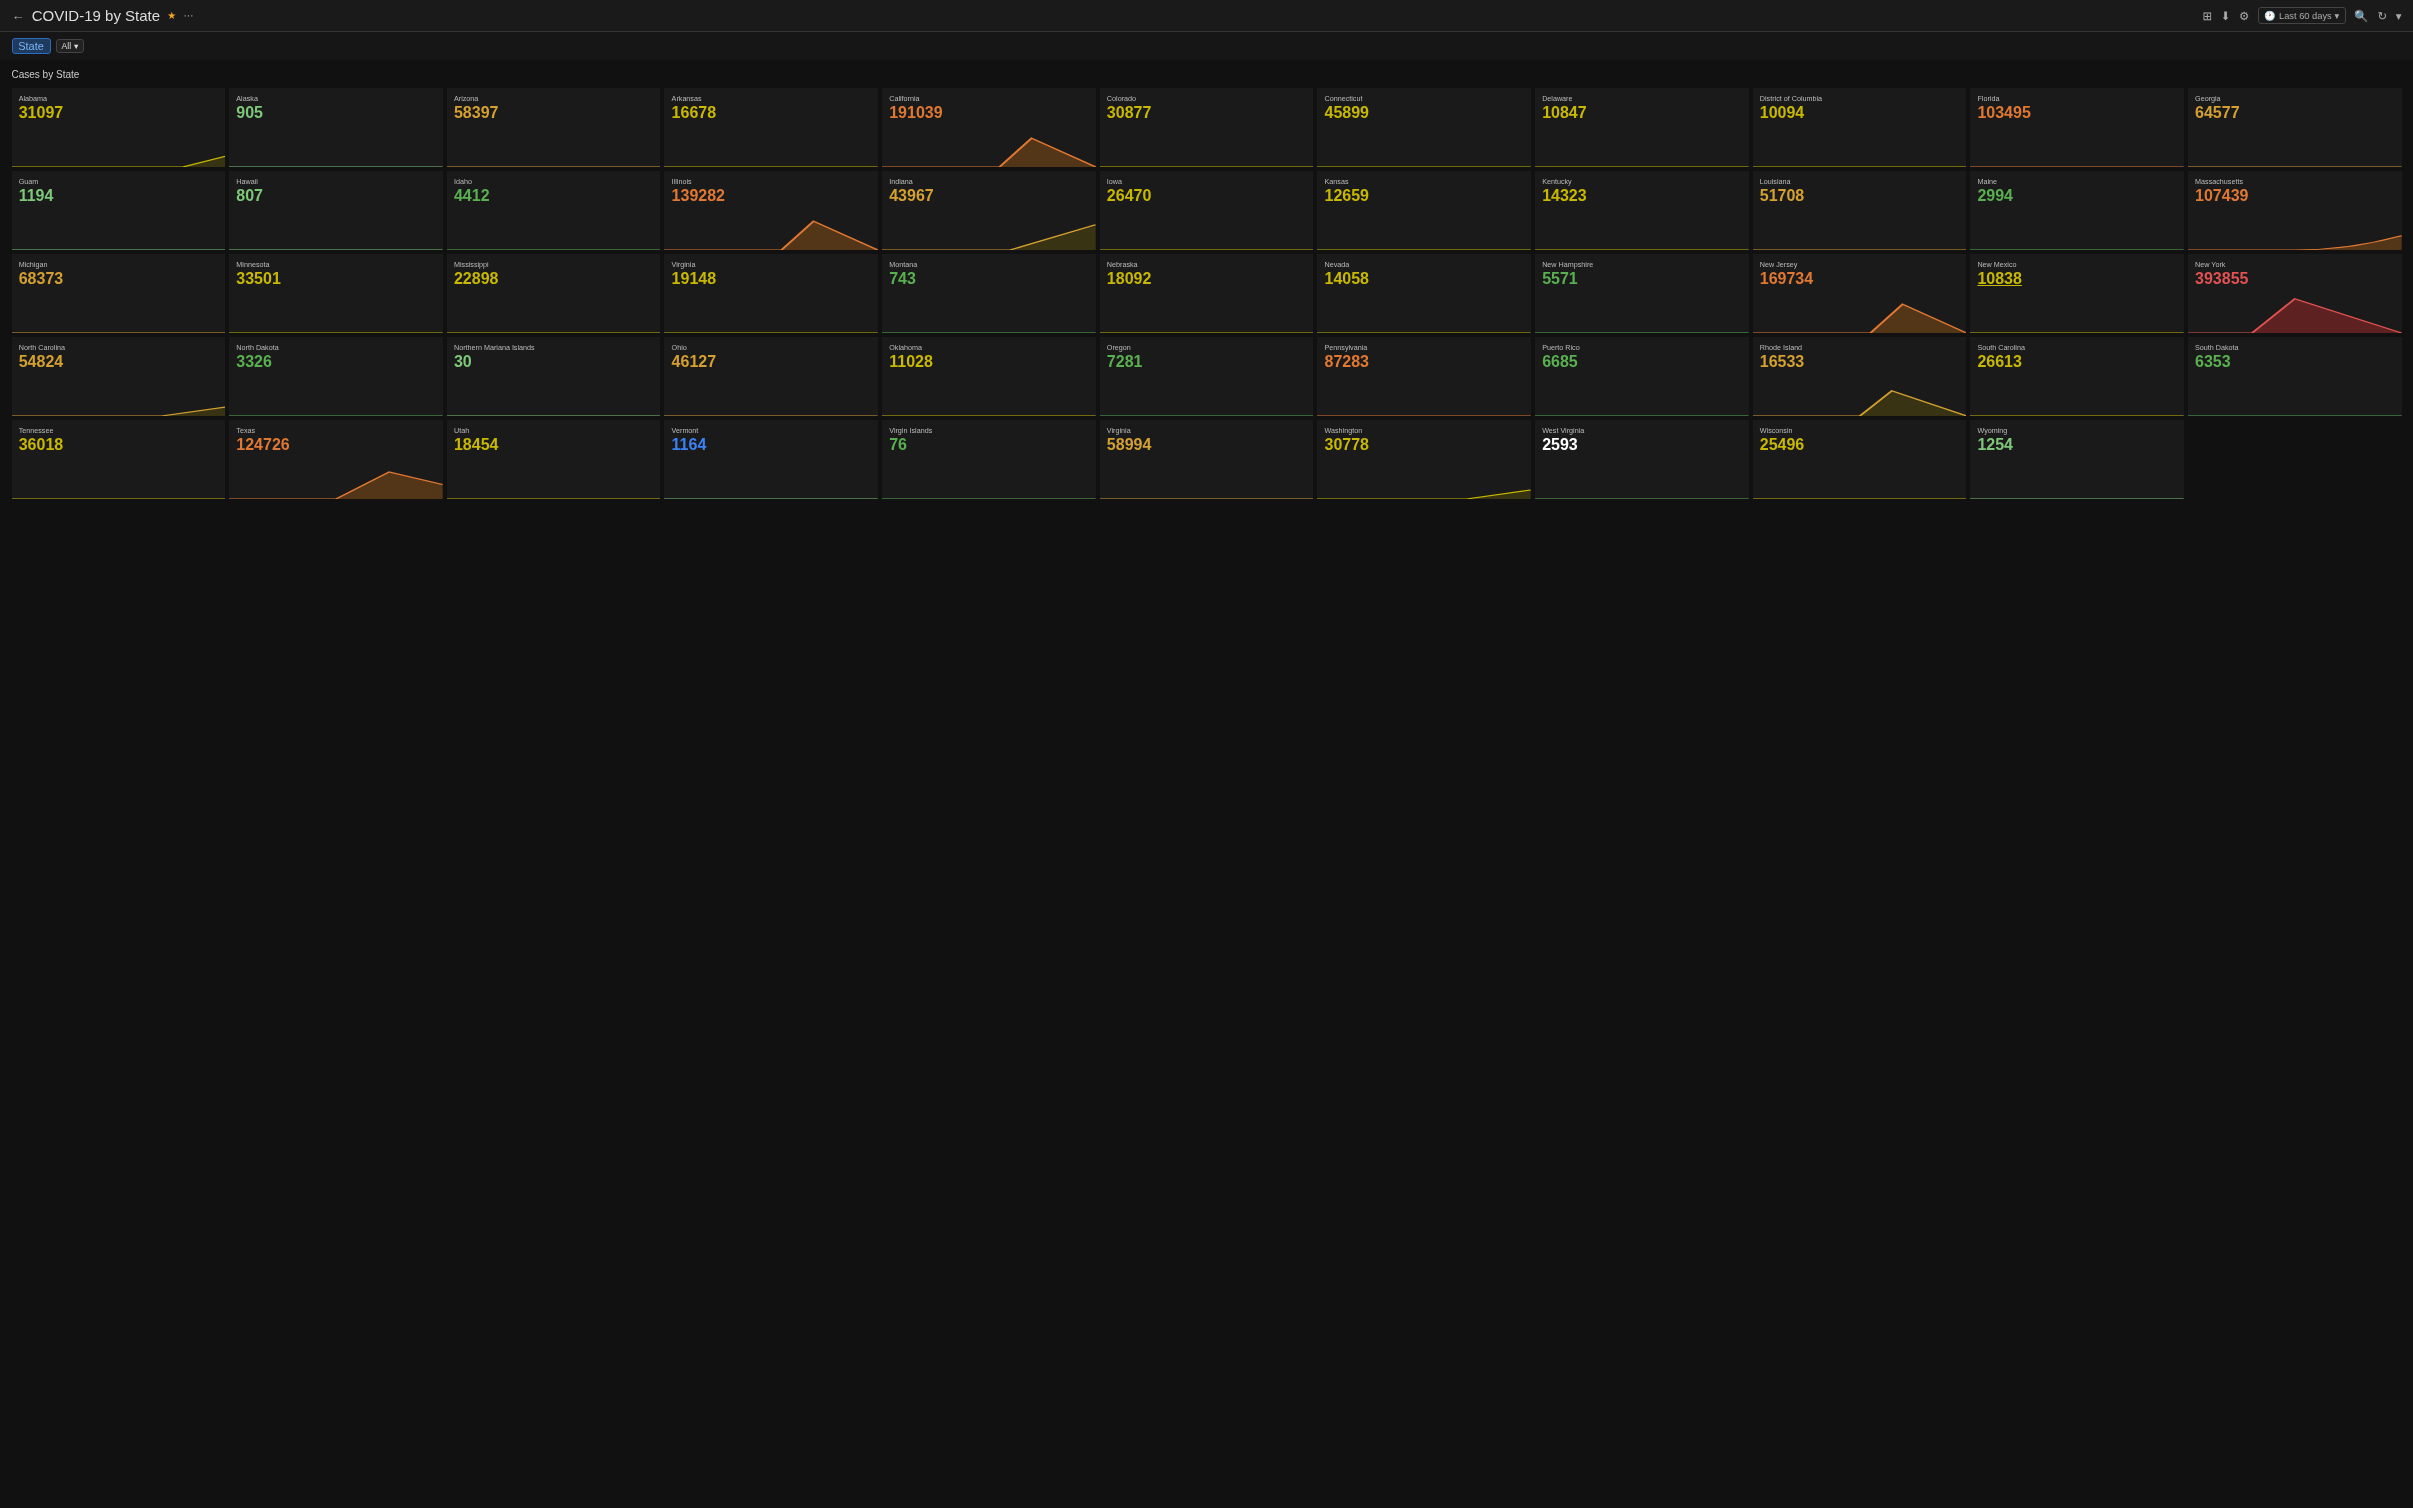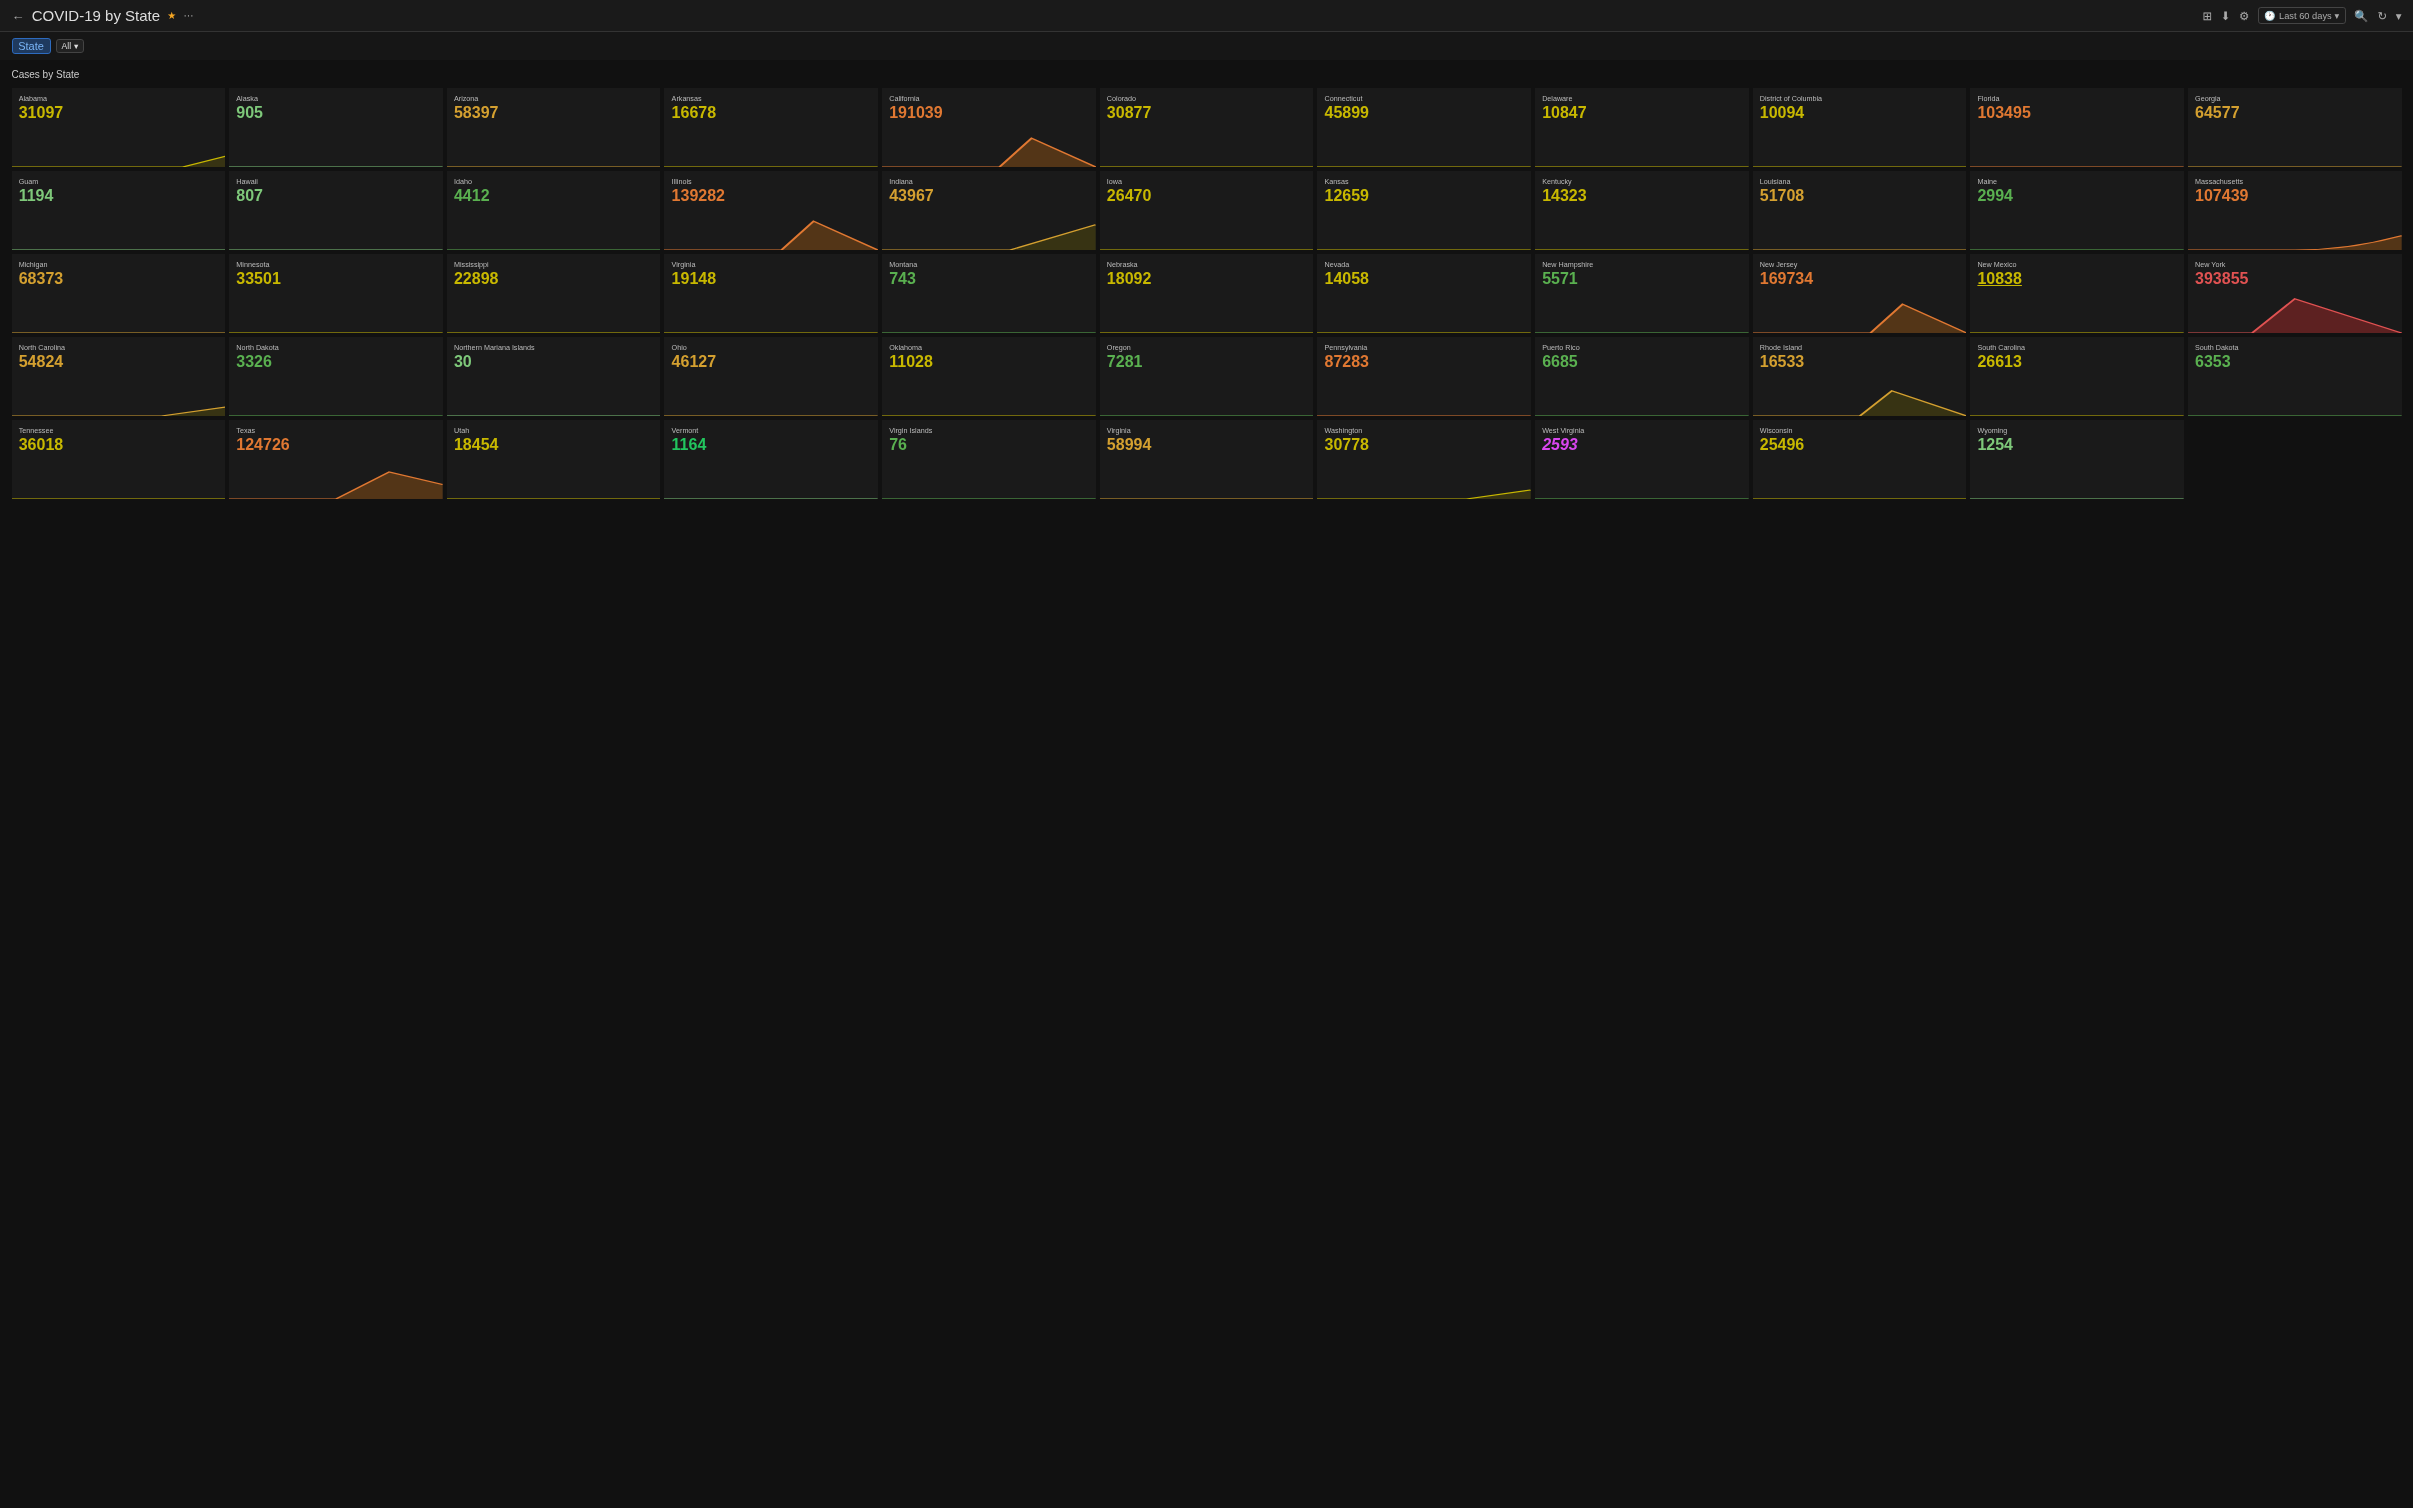--- a/index.html
+++ b/index.html
@@ -556,21 +556,21 @@
       <div class="state-cell">
         <div class="state-name">Utah</div>
         <div class="state-value" style="color: rgb(200, 184, 0);">18454</div>
         <div class="sparkline-area"><svg viewBox="0 0 120 50" preserveAspectRatio="none">
     <path d="M0,50 L120,50 L120,50 L0,50 Z" fill="rgba(100,90,10,0.4)" stroke="none"></path>
     <path d="M0,50 L120,50" fill="none" stroke="#c8b800" stroke-width="1.5"></path>
   </svg></div>
       </div>
       <div class="state-cell">
         <div class="state-name">Vermont</div>
-        <div class="state-value" style="color: #22c55e;">1164</div>
+        <div class="state-value" style="color: #3b82f6;">1164</div>
         <div class="sparkline-area"><svg viewBox="0 0 120 50" preserveAspectRatio="none">
     <path d="M0,50 L120,50 L120,50 L0,50 Z" fill="rgba(100,90,10,0.4)" stroke="none"></path>
     <path d="M0,50 L120,50" fill="none" stroke="#7ec87a" stroke-width="1.5"></path>
   </svg></div>
       </div>
       <div class="state-cell">
         <div class="state-name">Virgin Islands</div>
         <div class="state-value" style="color: rgb(90, 176, 80);">76</div>
         <div class="sparkline-area"><svg viewBox="0 0 120 50" preserveAspectRatio="none">
     <path d="M0,50 L120,50 L120,50 L0,50 Z" fill="rgba(100,90,10,0.4)" stroke="none"></path>
@@ -588,21 +588,21 @@
       <div class="state-cell">
         <div class="state-name">Washington</div>
         <div class="state-value" style="color: rgb(200, 184, 0);">30778</div>
         <div class="sparkline-area"><svg viewBox="0 0 120 50" preserveAspectRatio="none">
     <path d="M0,50 L84,50 L120,37.5 L120,50 L0,50 Z" fill="rgba(100,90,10,0.4)" stroke="none"></path>
     <path d="M0,50 L84,50 L120,37.5" fill="none" stroke="#c8b800" stroke-width="1.5"></path>
   </svg></div>
       </div>
       <div class="state-cell">
         <div class="state-name">West Virginia</div>
-        <div class="state-value" style="color: #d946ef; font-style: italic;">2593</div>
+        <div class="state-value" style="color: #ffffff;">2593</div>
         <div class="sparkline-area"><svg viewBox="0 0 120 50" preserveAspectRatio="none">
     <path d="M0,50 L120,50 L120,50 L0,50 Z" fill="rgba(100,90,10,0.4)" stroke="none"></path>
     <path d="M0,50 L120,50" fill="none" stroke="#5ab050" stroke-width="1.5"></path>
   </svg></div>
       </div>
       <div class="state-cell">
         <div class="state-name">Wisconsin</div>
         <div class="state-value" style="color: rgb(200, 184, 0);">25496</div>
         <div class="sparkline-area"><svg viewBox="0 0 120 50" preserveAspectRatio="none">
     <path d="M0,50 L120,50 L120,50 L0,50 Z" fill="rgba(100,90,10,0.4)" stroke="none"></path>

